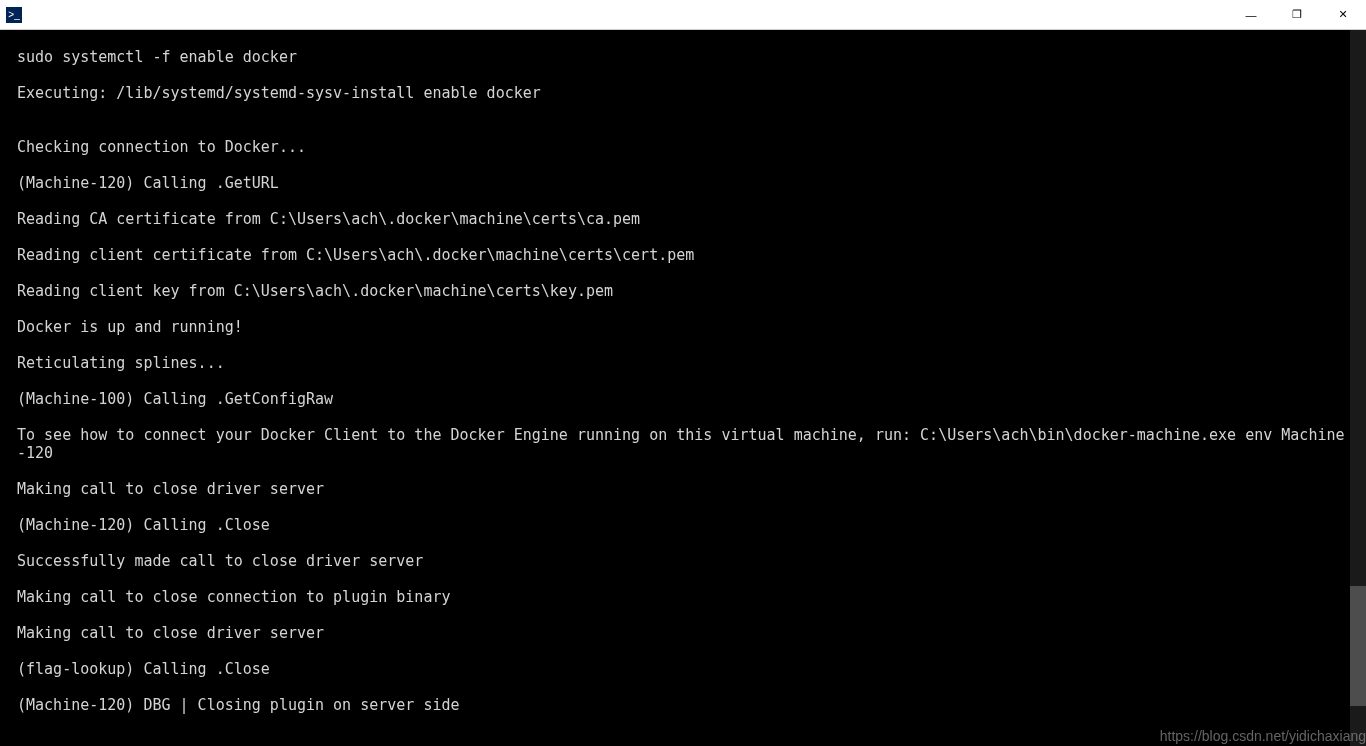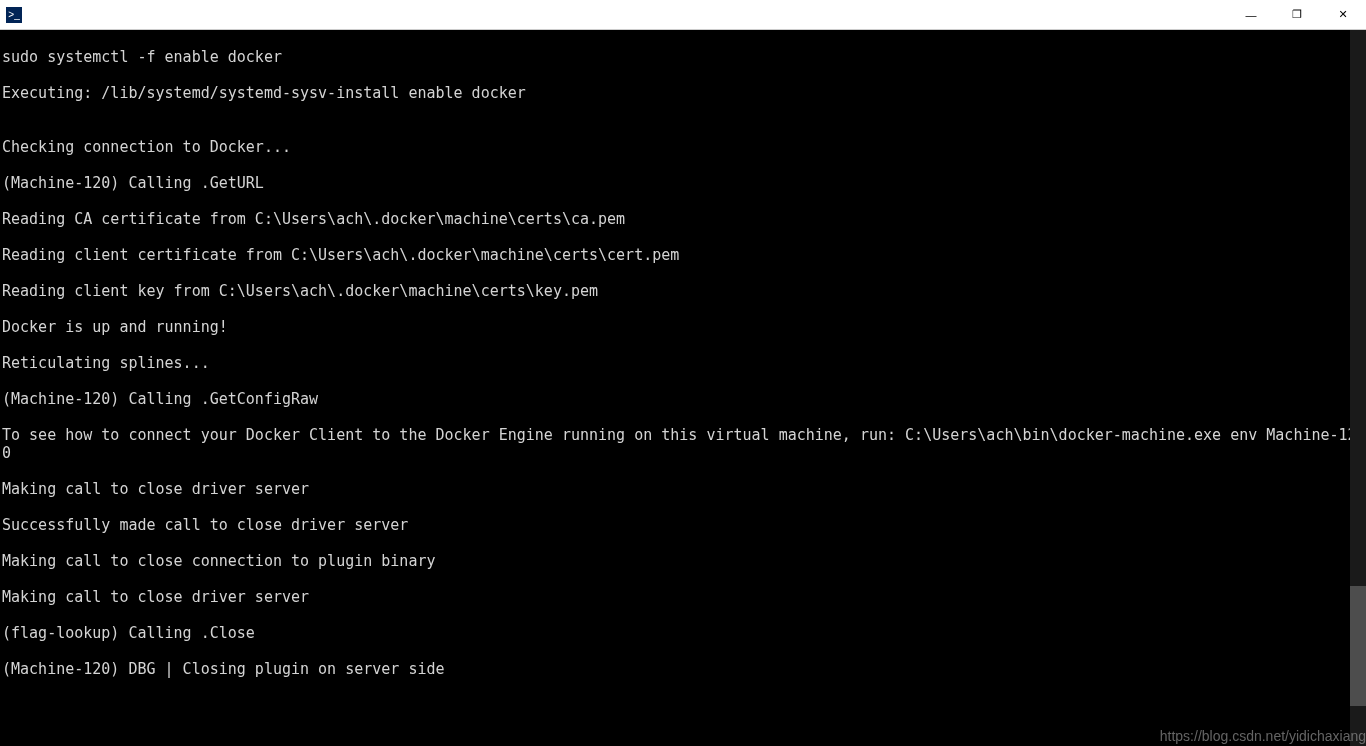--- a/index.html
+++ b/index.html
@@ -47,21 +47,21 @@
       display: flex; align-items: center; justify-content: center;
       font-family: "Segoe UI Symbol", sans-serif;
       font-size: 11px;
       color: #000;
     }
     .terminal {
       background: #000;
       color: #d4d4d4;
       font-size: 15px;
       line-height: 18px;
-      padding: 0 2px;
+      padding: 0 17px;
       white-space: pre;
       font-family: "NSimSun", "Consolas", monospace;
       letter-spacing: 0;
       height: calc(100% - 30px);
       overflow: hidden;
       position: relative;
     }
     .line { white-space: pre-wrap; word-break: break-all; }
     .watermark {
       position: absolute;
@@ -107,23 +107,24 @@
 <div class="line">sudo systemctl -f enable docker</div>
 <div class="line">Executing: /lib/systemd/systemd-sysv-install enable docker</div>
 <div class="line"></div>
 <div class="line">Checking connection to Docker...</div>
 <div class="line">(Machine-120) Calling .GetURL</div>
 <div class="line">Reading CA certificate from C:\Users\ach\.docker\machine\certs\ca.pem</div>
 <div class="line">Reading client certificate from C:\Users\ach\.docker\machine\certs\cert.pem</div>
 <div class="line">Reading client key from C:\Users\ach\.docker\machine\certs\key.pem</div>
 <div class="line">Docker is up and running!</div>
 <div class="line">Reticulating splines...</div>
-<div class="line">(Machine-120) Calling .GetConfigRaw</div>
+<div class="line">(Machine-100) Calling .GetConfigRaw</div>
 <div class="line">To see how to connect your Docker Client to the Docker Engine running on this virtual machine, run: C:\Users\ach\bin\docker-machine.exe env Machine-120</div>
 <div class="line">Making call to close driver server</div>
+<div class="line">(Machine-120) Calling .Close</div>
 <div class="line">Successfully made call to close driver server</div>
 <div class="line">Making call to close connection to plugin binary</div>
 <div class="line">Making call to close driver server</div>
 <div class="line">(flag-lookup) Calling .Close</div>
 <div class="line">(Machine-120) DBG | Closing plugin on server side</div>
 
 
 
 
 

